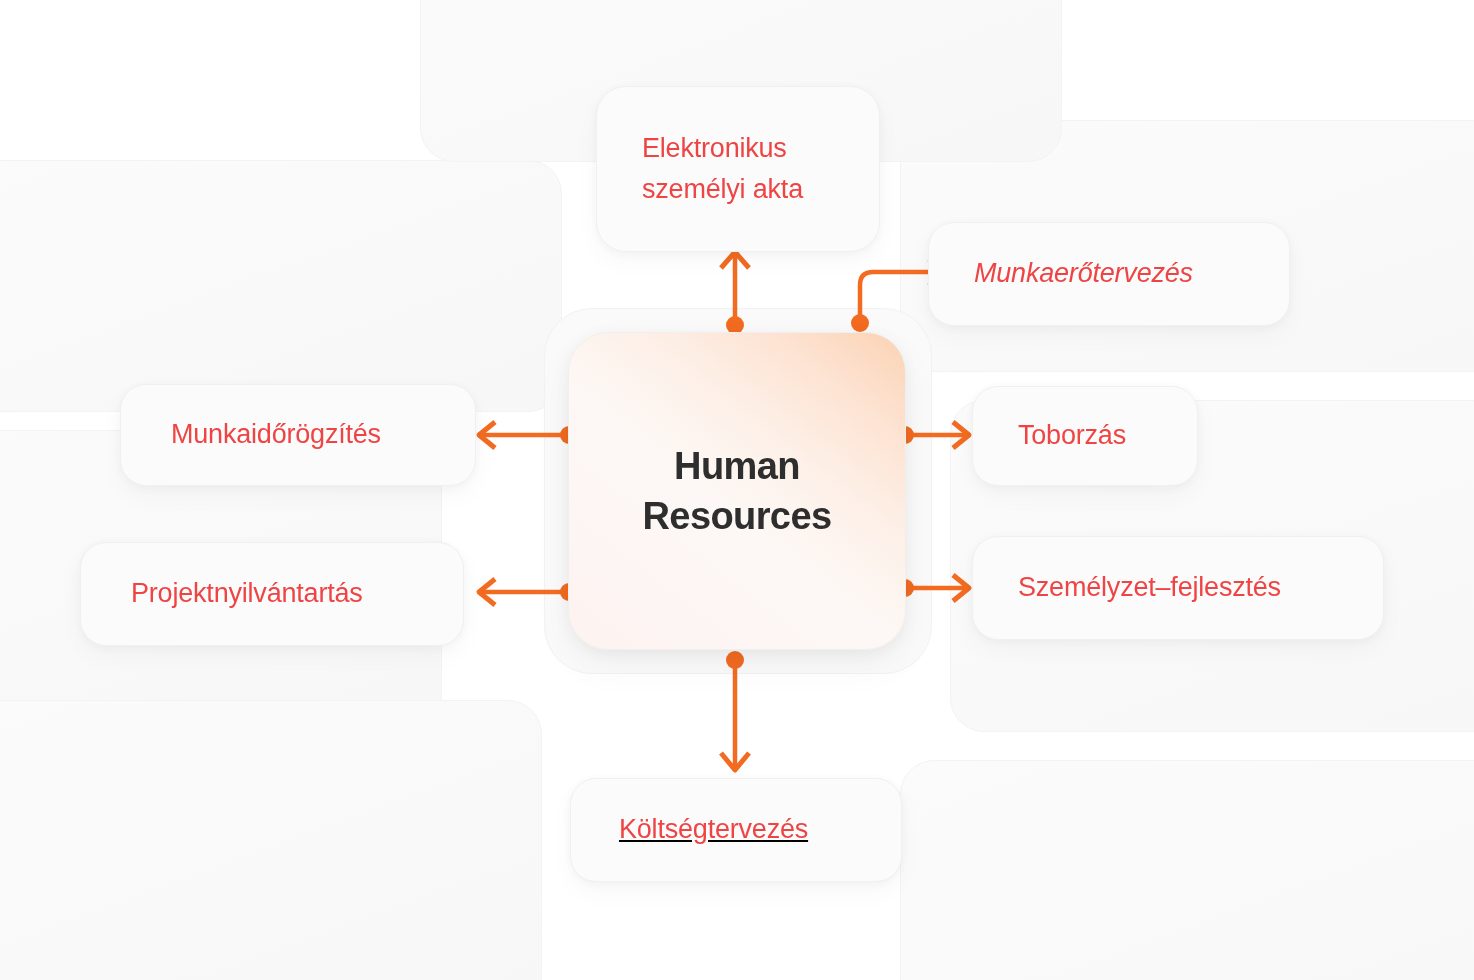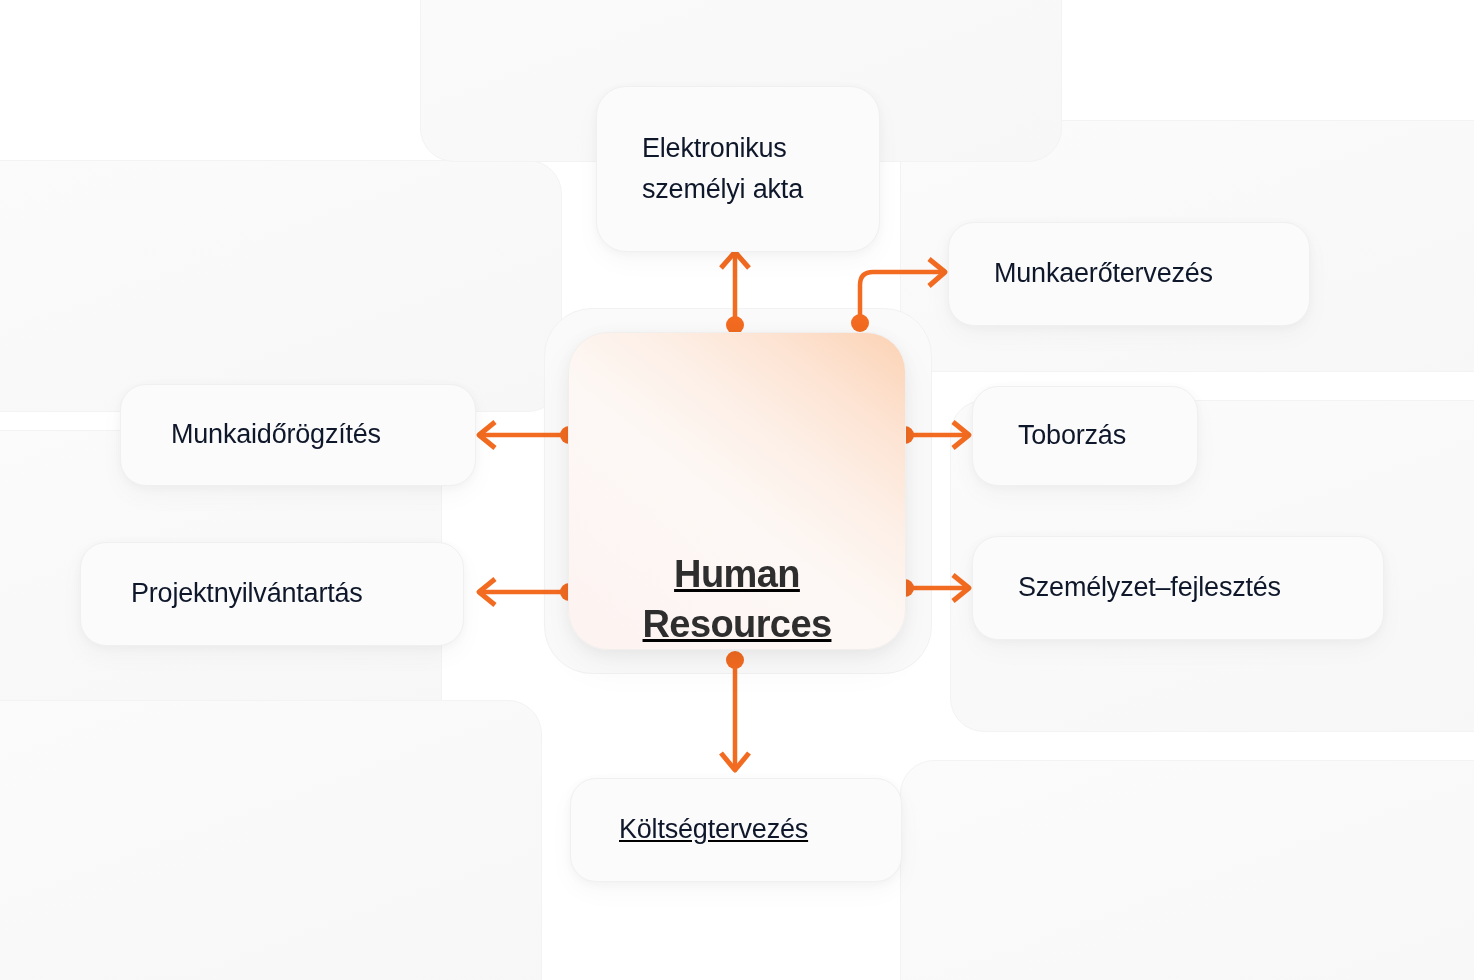--- a/index.html
+++ b/index.html
@@ -73,35 +73,35 @@
     border-radius: 26px;
     box-shadow: 0 2px 10px rgba(17, 17, 17, 0.035),
                 0 10px 26px rgba(17, 17, 17, 0.03);
     display: flex;
     align-items: center;
     z-index: 4;
   }
   .node-label {
     font-size: 27px;
     line-height: 1.52;
-    color: #0f172a;
+    color: #ef4444;
     letter-spacing: -0.2px;
     white-space: pre-line;
     font-weight: 400;
   }
 
   
   #node-eszemelyi {
     left: 596px; top: 86px; width: 284px; height: 166px;
     border-radius: 30px;
     padding-left: 45px; padding-right: 20px;
   }
   #node-munkaero {
-    left: 948px; top: 222px; width: 362px; height: 104px;
-    padding-left: 45px; padding-right: 20px;
+    left: 928px; top: 222px; width: 362px; height: 104px;
+    padding-left: 45px; padding-right: 20px; font-style: italic;
   }
   #node-toborzas {
     left: 972px; top: 386px; width: 226px; height: 100px;
     padding-left: 45px; padding-right: 20px;
   }
   #node-szemelyzet {
     left: 972px; top: 536px; width: 412px; height: 104px;
     padding-left: 45px; padding-right: 20px;
   }
   #node-munkaido {
@@ -131,24 +131,23 @@
       linear-gradient(218deg,
         #fbd2b4 0%,
         #fde3d2 18%,
         #fdf0e8 36%,
         #fdf8f5 54%,
         #fdf6f4 72%,
         #fdf3f1 100%);
     box-shadow: 0 4px 16px rgba(17, 17, 17, 0.05),
                 0 16px 40px rgba(17, 17, 17, 0.045);
     display: flex;
-    align-items: flex-end;
+    align-items: center;
     justify-content: center;
     z-index: 5;
-    text-decoration: underline;
   }
   #center-title {
     font-size: 38px;
     font-weight: 700;
     line-height: 1.32;
     color: #2e2e2e;
     text-align: center;
     letter-spacing: -0.6px;
     white-space: pre-line;
   }

